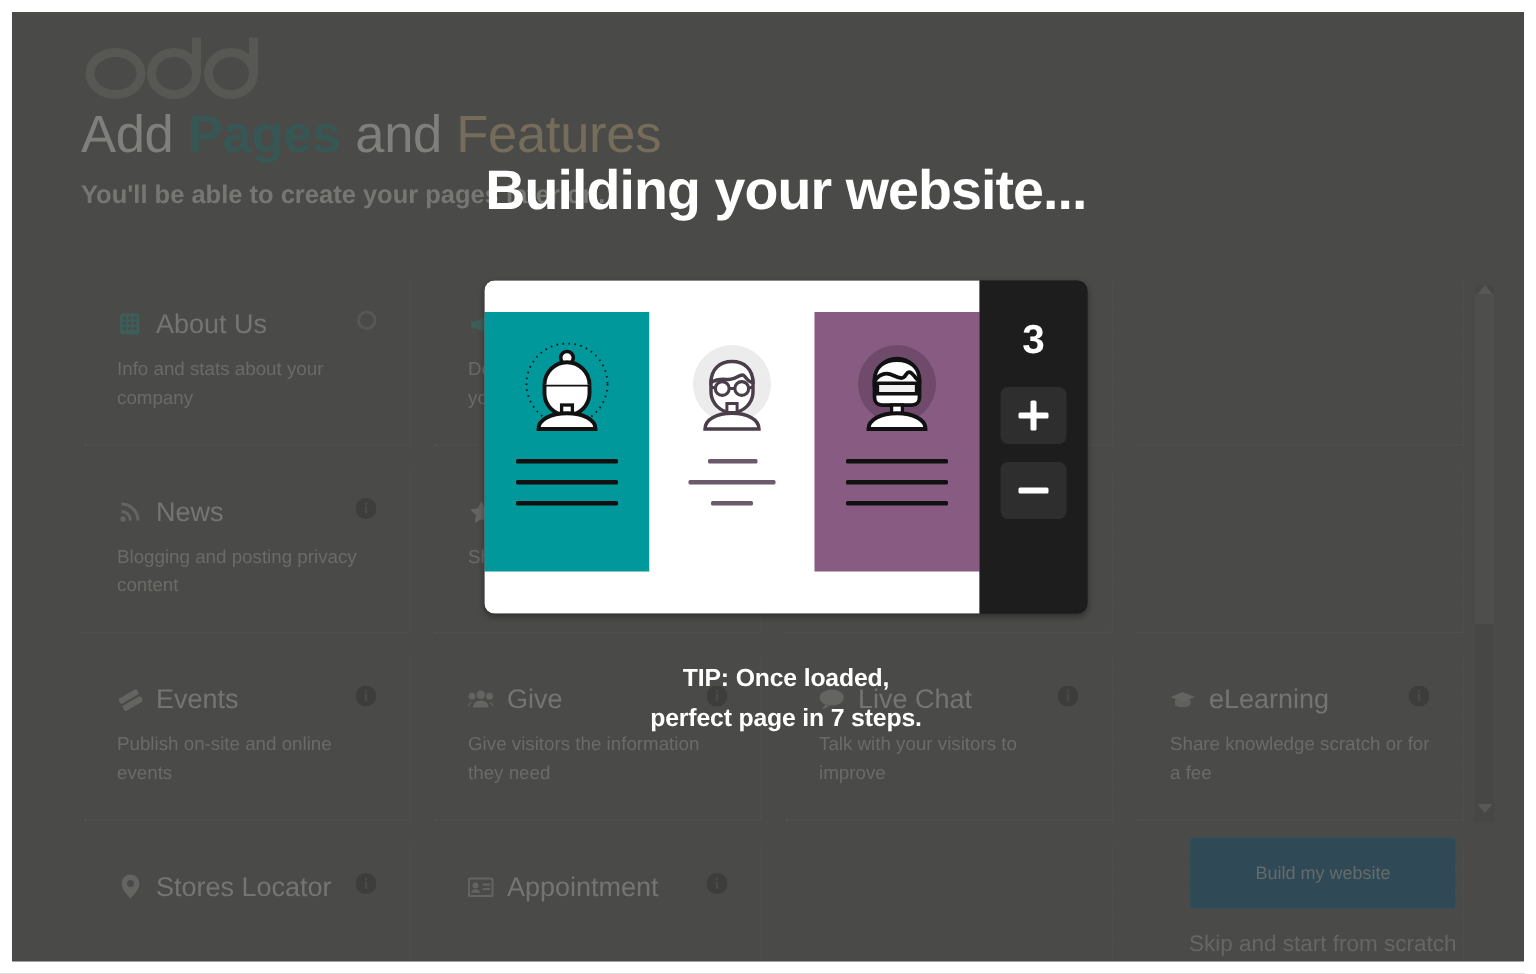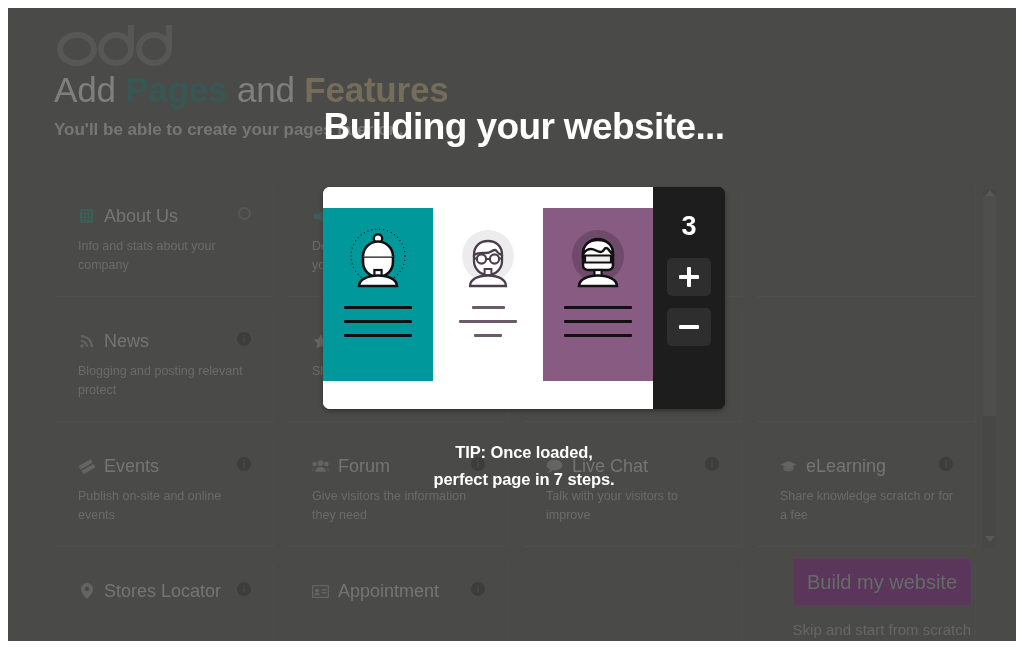--- a/index.html
+++ b/index.html
@@ -51,21 +51,21 @@
     position: absolute;
     left: 46px;
     top: 62px;
     font-size: 35px;
     font-weight: 300;
     color: #cfcfcb;
     letter-spacing: -0.2px;
     white-space: nowrap;
   }
   #headline .accent-teal { color: #1d6b66; font-weight: 700; }
-  #headline .accent-gold { color: #b6a074; font-weight: 700; }
+  #headline .accent-gold { color: #b6a074; font-weight: 400; }
 
   #subhead {
     position: absolute;
     left: 46px;
     top: 112px;
     font-size: 17px;
     font-weight: 700;
     color: #b9b9b4;
     white-space: nowrap;
   }
@@ -175,25 +175,25 @@
     border-top: 6px solid #6e6e6a;
   }
 
   
   #build-btn {
     position: absolute;
     right: 45px;
     top: 550px;
     width: 178px;
     height: 48px;
-    background: #701a75;
+    background: #0c4a6e;
     border: 1px dotted rgba(255,255,255,0.12);
     border-radius: 3px;
     color: #8f9d99;
-    font-size: 20px;
+    font-size: 12px;
     font-weight: 300;
     display: flex;
     align-items: center;
     justify-content: center;
     box-sizing: border-box;
   }
   #skip-link {
     position: absolute;
     right: 45px;
     top: 613px;
@@ -461,21 +461,21 @@
               <svg width="15" height="15" viewBox="0 0 15 15">
                   <g fill="none" stroke="currentColor" stroke-width="2">
                     <path d="M2 2a11 11 0 0111 11"></path>
                     <path d="M2 7a6 6 0 016 6"></path>
                   </g>
                   <circle cx="3" cy="12" r="1.8" fill="currentColor"></circle>
                 </svg>
             </span>
             <span class="feature-title">News</span>
           </div>
-          <div class="feature-desc">Blogging and posting relevant protect</div>
+          <div class="feature-desc">Blogging and posting privacy content</div>
           <span class="badge">
             <svg width="14" height="14" viewBox="0 0 14 14">
                 <circle cx="7" cy="7" r="7" fill="#2b2b29"></circle>
                 <rect x="6.2" y="5.6" width="1.6" height="5" fill="#4a4a48"></rect>
                 <rect x="6.2" y="3.1" width="1.6" height="1.7" fill="#4a4a48"></rect>
               </svg>
           </span>
         </div>
 
         <div class="feature">
@@ -547,21 +547,21 @@
             <span class="feature-icon">
               <svg width="18" height="14" viewBox="0 0 18 14">
                   <circle cx="9" cy="4" r="3" fill="currentColor"></circle>
                   <circle cx="2.8" cy="5" r="2.4" fill="currentColor"></circle>
                   <circle cx="15.2" cy="5" r="2.4" fill="currentColor"></circle>
                   <path d="M3.5 13c0-3 2.4-5 5.5-5s5.5 2 5.5 5z" fill="currentColor"></path>
                   <path d="M0 13c0-2.2 1.2-3.6 3-4" fill="currentColor"></path>
                   <path d="M18 13c0-2.2-1.2-3.6-3-4" fill="currentColor"></path>
                 </svg>
             </span>
-            <span class="feature-title">Forum</span>
+            <span class="feature-title">Give</span>
           </div>
           <div class="feature-desc">Give visitors the information they need</div>
           <span class="badge">
             <svg width="14" height="14" viewBox="0 0 14 14">
                 <circle cx="7" cy="7" r="7" fill="#2b2b29"></circle>
                 <rect x="6.2" y="5.6" width="1.6" height="5" fill="#4a4a48"></rect>
                 <rect x="6.2" y="3.1" width="1.6" height="1.7" fill="#4a4a48"></rect>
               </svg>
           </span>
         </div>

